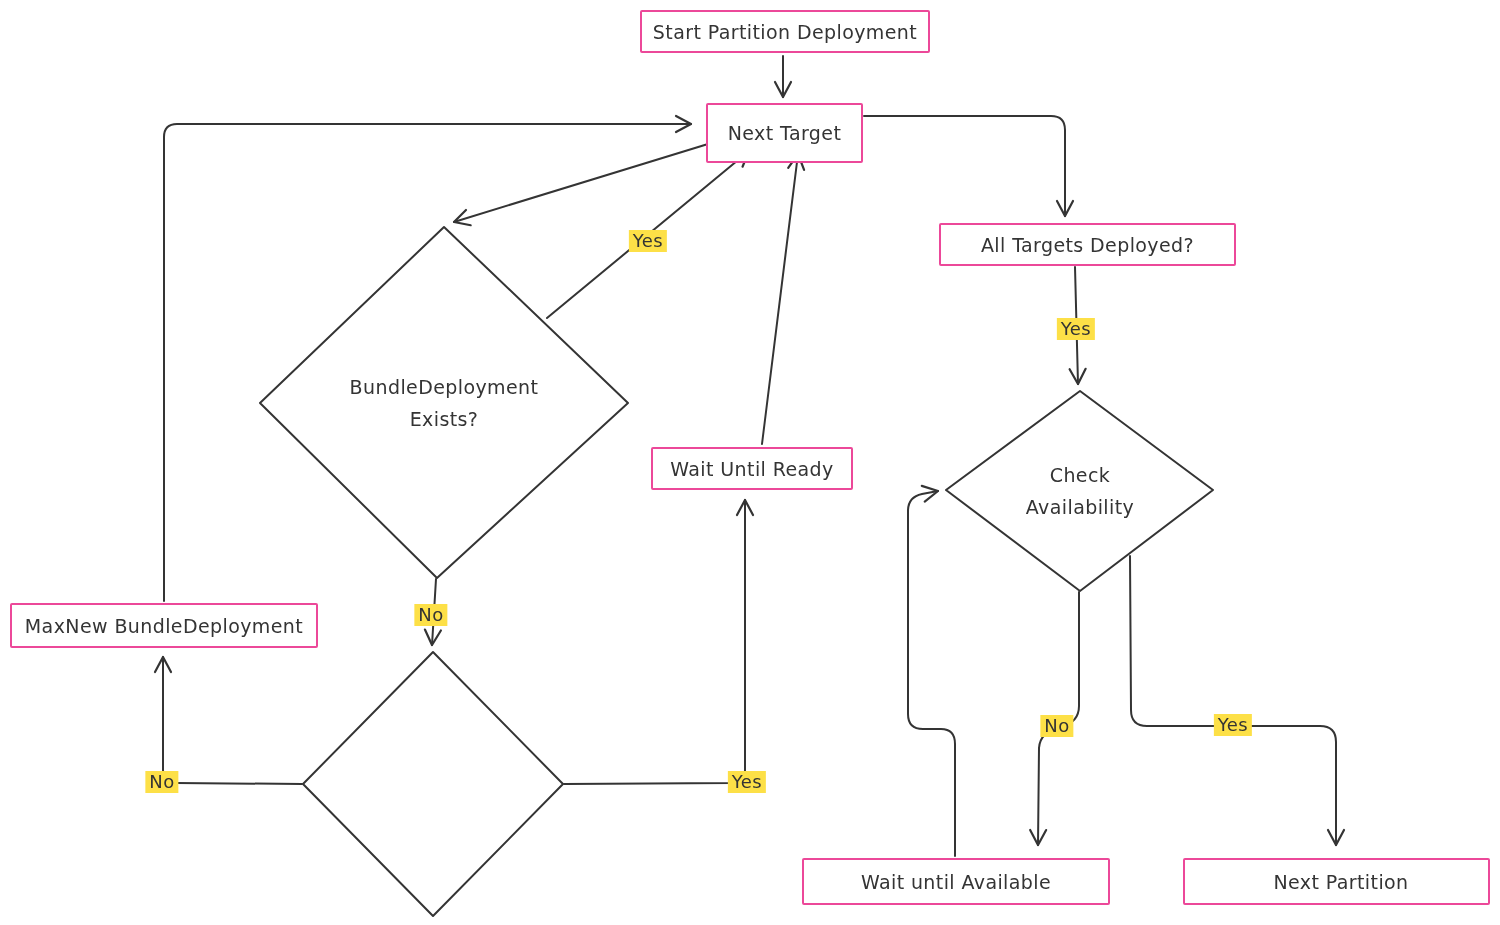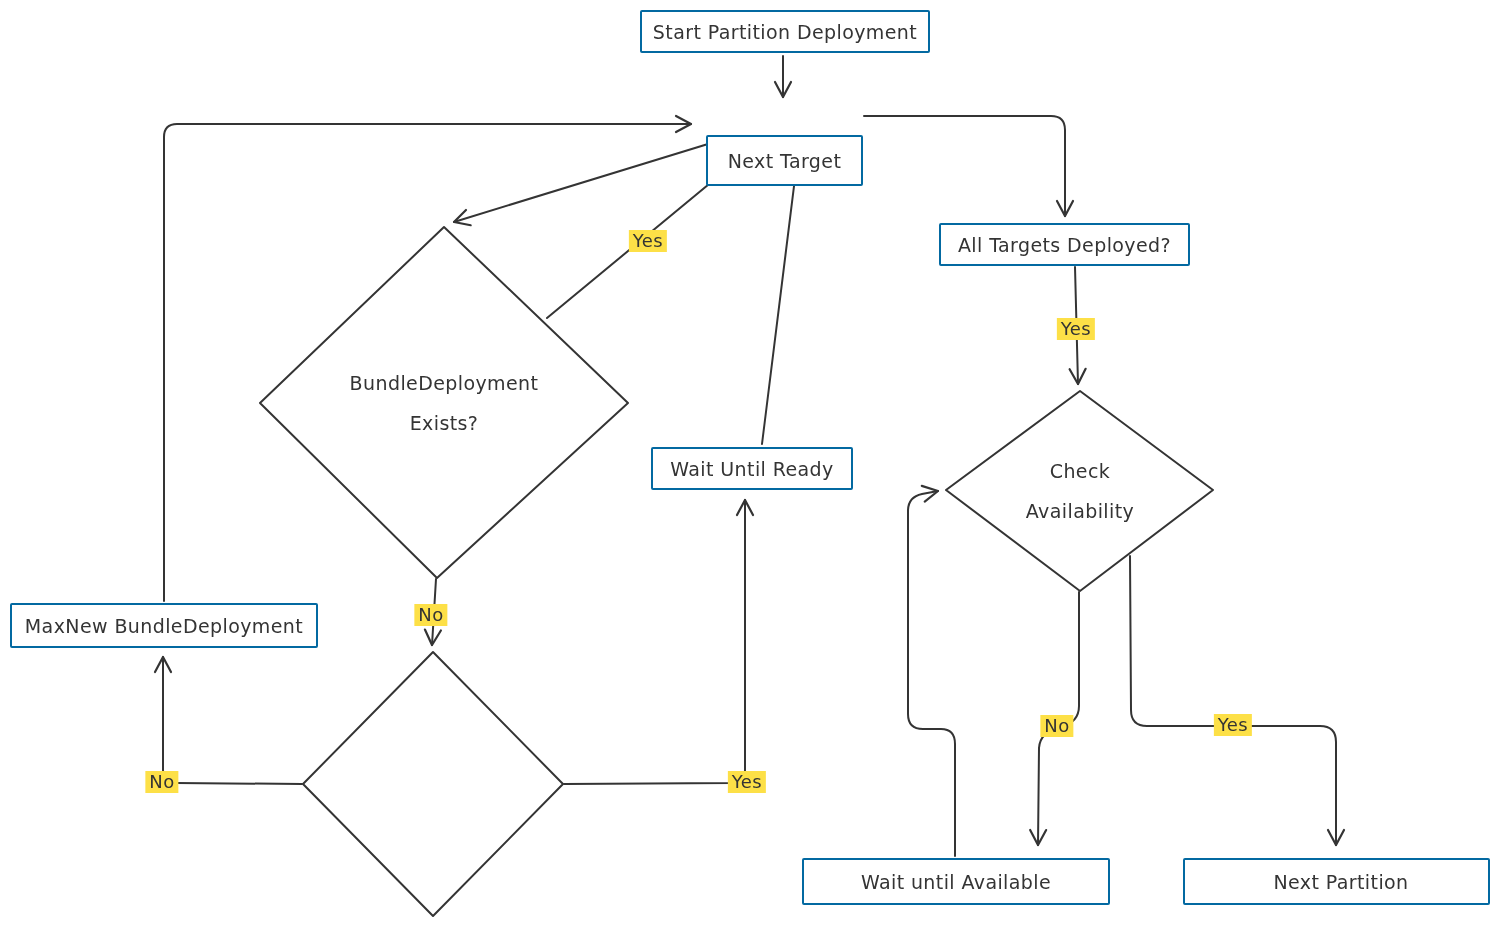--- a/index.html
+++ b/index.html
@@ -20,39 +20,39 @@
     position: absolute;
     left: 0;
     top: 0;
     width: 1500px;
     height: 925px;
   }
   .node {
     position: absolute;
     box-sizing: border-box;
     background: #ffffff;
-    border: 2px solid #0369a1;
+    border: 2px solid #ec4899;
     border-radius: 2px;
     display: flex;
     align-items: center;
     justify-content: center;
     font-size: 19px;
     letter-spacing: 0.4px;
     text-align: center;
     white-space: nowrap;
   }
   .dlabel {
     position: absolute;
     display: flex;
     align-items: center;
     justify-content: center;
     text-align: center;
     font-size: 19px;
     letter-spacing: 0.4px;
-    line-height: 40px;
+    line-height: 32px;
     white-space: pre-line;
   }
   .elabel {
     position: absolute;
     transform: translate(-50%, -50%);
     background: #fde047;
     padding: 0 4px;
     font-size: 18px;
     letter-spacing: 0.4px;
     line-height: 22px;
@@ -89,23 +89,23 @@
       <path d="M 302,784 L 176,783 Q 163,783 163,770 L 163,657" marker-end="url(#arrow)"></path>
       <path d="M 564,784 L 733,783 Q 745,782 745,770 L 745,500" marker-end="url(#arrow)"></path>
       <path d="M 1079,592 L 1079,706 Q 1079,723 1060,727 Q 1040,732 1039,748 L 1038,845" marker-end="url(#arrow)"></path>
       <path d="M 955,856 L 955,744 Q 955,729 941,729 L 923,729 Q 908,729 908,714 L 908,511 Q 908,497 922,494 L 938,491" marker-end="url(#arrow)"></path>
       <path d="M 1130,556 L 1131,710 Q 1131,726 1147,726 L 1320,726 Q 1336,726 1336,742 L 1336,845" marker-end="url(#arrow)"></path>
     </g>
   </svg>
 
   <div class="node" style="left:640px; top:10px; width:290px; height:43px;">Start Partition Deployment</div>
 
-  <div class="node" style="left:706px; top:103px; width:157px; height:51px;margin-top:32px;">Next Target</div>
+  <div class="node" style="left:706px; top:103px; width:157px; height:60px;">Next Target</div>
 
-  <div class="node" style="left:939px; top:223px; width:251px; height:43px;">All Targets Deployed?</div>
+  <div class="node" style="left:939px; top:223px; width:297px; height:43px;">All Targets Deployed?</div>
 
   <div class="node" style="left:651px; top:447px; width:202px; height:43px;">Wait Until Ready</div>
 
   <div class="node" style="left:10px; top:603px; width:308px; height:45px;">MaxNew BundleDeployment</div>
 
   <div class="node" style="left:802px; top:858px; width:308px; height:47px;">Wait until Available</div>
 
   <div class="node" style="left:1183px; top:858px; width:307px; height:47px;padding-left:9px;">Next Partition</div>
 
   <div class="dlabel" style="left:294px; top:373px; width:300px; height:60px;">BundleDeployment

